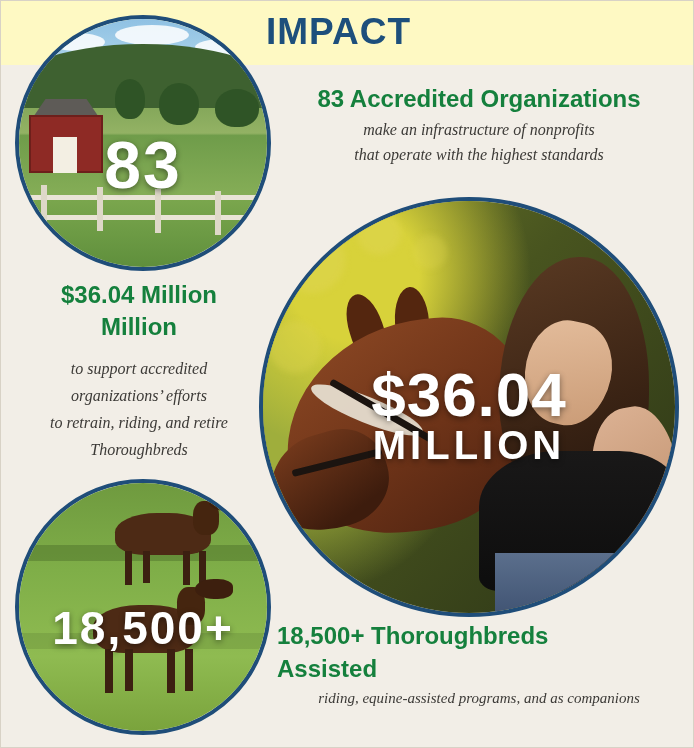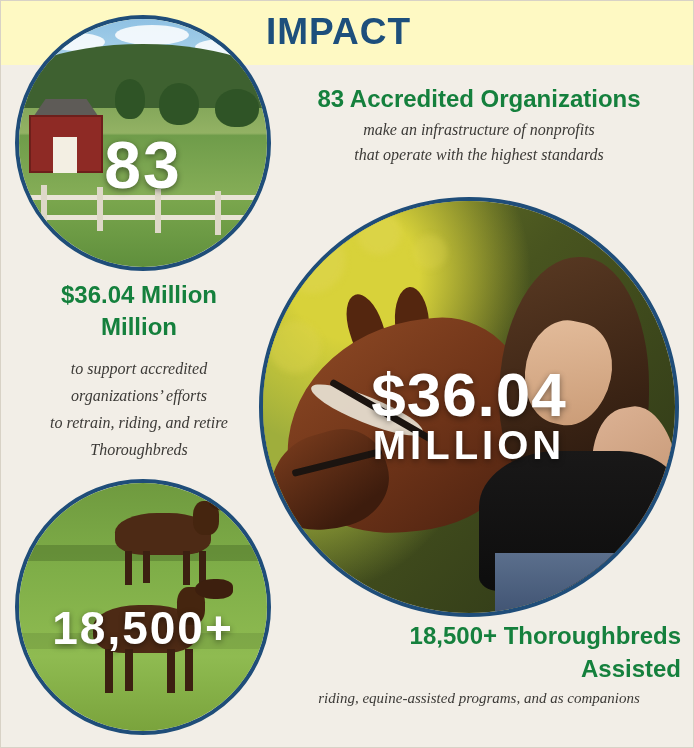--- a/index.html
+++ b/index.html
@@ -368,21 +368,21 @@
     text-align: center;
     font-size: 16px;
     line-height: 27px;
   }
 
   
   #blockC-head {
     left: 276px;
     top: 618px;
     width: 404px;
-    text-align: right;
+    text-align: left;
     font-size: 24px;
     line-height: 33px;
   }
   #blockC-body {
     left: 272px;
     top: 684px;
     width: 412px;
     text-align: center;
     font-size: 15px;
     line-height: 26px;

